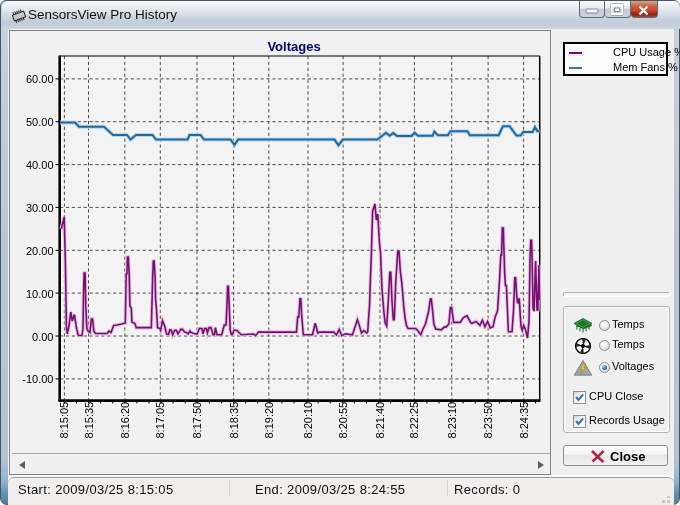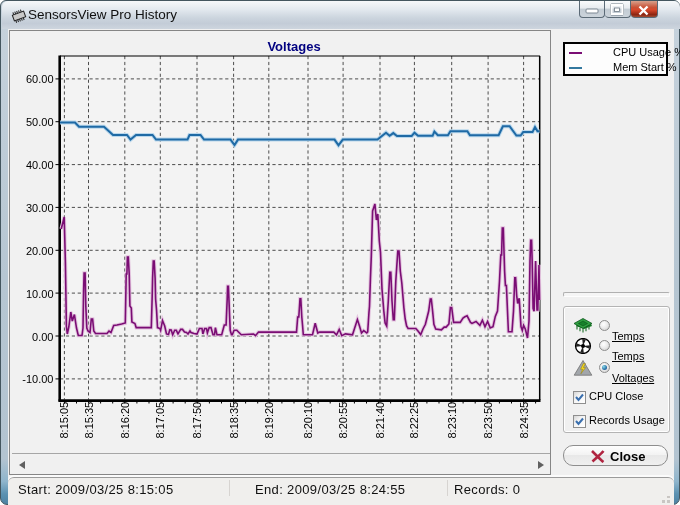--- a/index.html
+++ b/index.html
@@ -42,28 +42,28 @@
   background:#f5f5f5; border:1px solid #b0b0b0; border-bottom-color:#fdfdfd; border-right-color:#fdfdfd; border-radius:2px; }
 #groupbox { position:absolute; left:555px; top:277px; width:107px; height:127px;
   border:1px solid #b4b4b4; border-radius:3px; box-shadow:inset 0 0 0 1px #fff; }
 .gb-row { position:absolute; left:9px; width:95px; height:16px; }
 .gb-icon { position:absolute; left:0px; top:0px; width:20px; height:16px; }
 .radio { position:absolute; left:26px; top:1.5px; width:11px; height:11px; border-radius:50%;
   background:radial-gradient(circle at 40% 35%, #fff 0%, #ececec 45%, #c9c9c9 100%);
   border:1px solid #8d8d8d; }
 .radio.sel::after { content:""; position:absolute; left:2px; top:2px; width:5px; height:5px;
   border-radius:50%; background:radial-gradient(circle at 35% 35%, #8adbe8 0%, #2a71a8 60%, #1c4f86 100%); }
-.gb-label { position:absolute; left:39px; top:12px; font-size:11px; color:#000; white-space:nowrap;text-decoration:underline; }
+.gb-label { position:absolute; left:39px; top:0px; font-size:11px; color:#000; white-space:nowrap; }
 .checkbox { position:absolute; left:0px; top:0px; width:13px; height:13px;
   background:linear-gradient(135deg,#d5d5d5 0%, #f4f4f4 40%, #fff 100%); border:1px solid #8e8e8e; }
 .cb-label { position:absolute; left:16px; top:-1px; font-size:11px; color:#000; white-space:nowrap; }
 
 #closebtn { position:absolute; left:555px; top:416px; width:105px; height:21px;
   background:linear-gradient(#fefefe 0%, #f3f3f3 45%, #e8e8e8 50%, #f0f0f0 100%);
-  border:1px solid #8e8e8e; border-radius:10px; }
+  border:1px solid #8e8e8e; border-radius:3px; }
 #closebtn span { position:absolute; left:46px; top:2.5px; font-size:13px; font-weight:bold; color:#000; }
 #resizegrip { position:absolute; right:3px; bottom:3px; width:13px; height:13px; }
 </style>
 </head>
 <body>
 <div id="win">
   <div id="titlebar">
     <svg id="appicon" style="position:absolute;left:8px;top:8px" width="18" height="14" viewBox="0 0 18 14">
       <g transform="rotate(-20 9 7)">
         <rect x="3" y="4" width="12" height="6" fill="#c8c8c8" stroke="#222" stroke-width="1"></rect>
@@ -234,21 +234,21 @@
         </svg>
       </div>
     </div>
     <div id="legend">
       <div class="leg-row" style="top:1px">
           <div class="leg-line" style="background:#7a0d74"></div>
           <div class="leg-txt">CPU Usage %</div>
         </div>
       <div class="leg-row" style="top:16px">
           <div class="leg-line" style="background:#33789f"></div>
-          <div class="leg-txt">Mem Start %</div>
+          <div class="leg-txt">Mem Fans %</div>
         </div>
     </div>
     <div id="sep1"></div>
     <div id="groupbox">
       <div class="gb-row" style="top:11px">
         <svg class="gb-icon" viewBox="0 0 20 16">
           <polygon points="10,9 18,6 19,8 11,11 3,8 4,6" fill="#157a23"></polygon>
           <polygon points="10,0.5 19,5.5 10,10.5 1,5.5" fill="#2fa040" stroke="#0b541a" stroke-width="0.8"></polygon>
           <polygon points="10,3 14.5,5.5 10,8 5.5,5.5" fill="#17812a" stroke="#0b541a" stroke-width="0.6"></polygon>
           <g stroke="#2c7a38" stroke-width="1.2">

